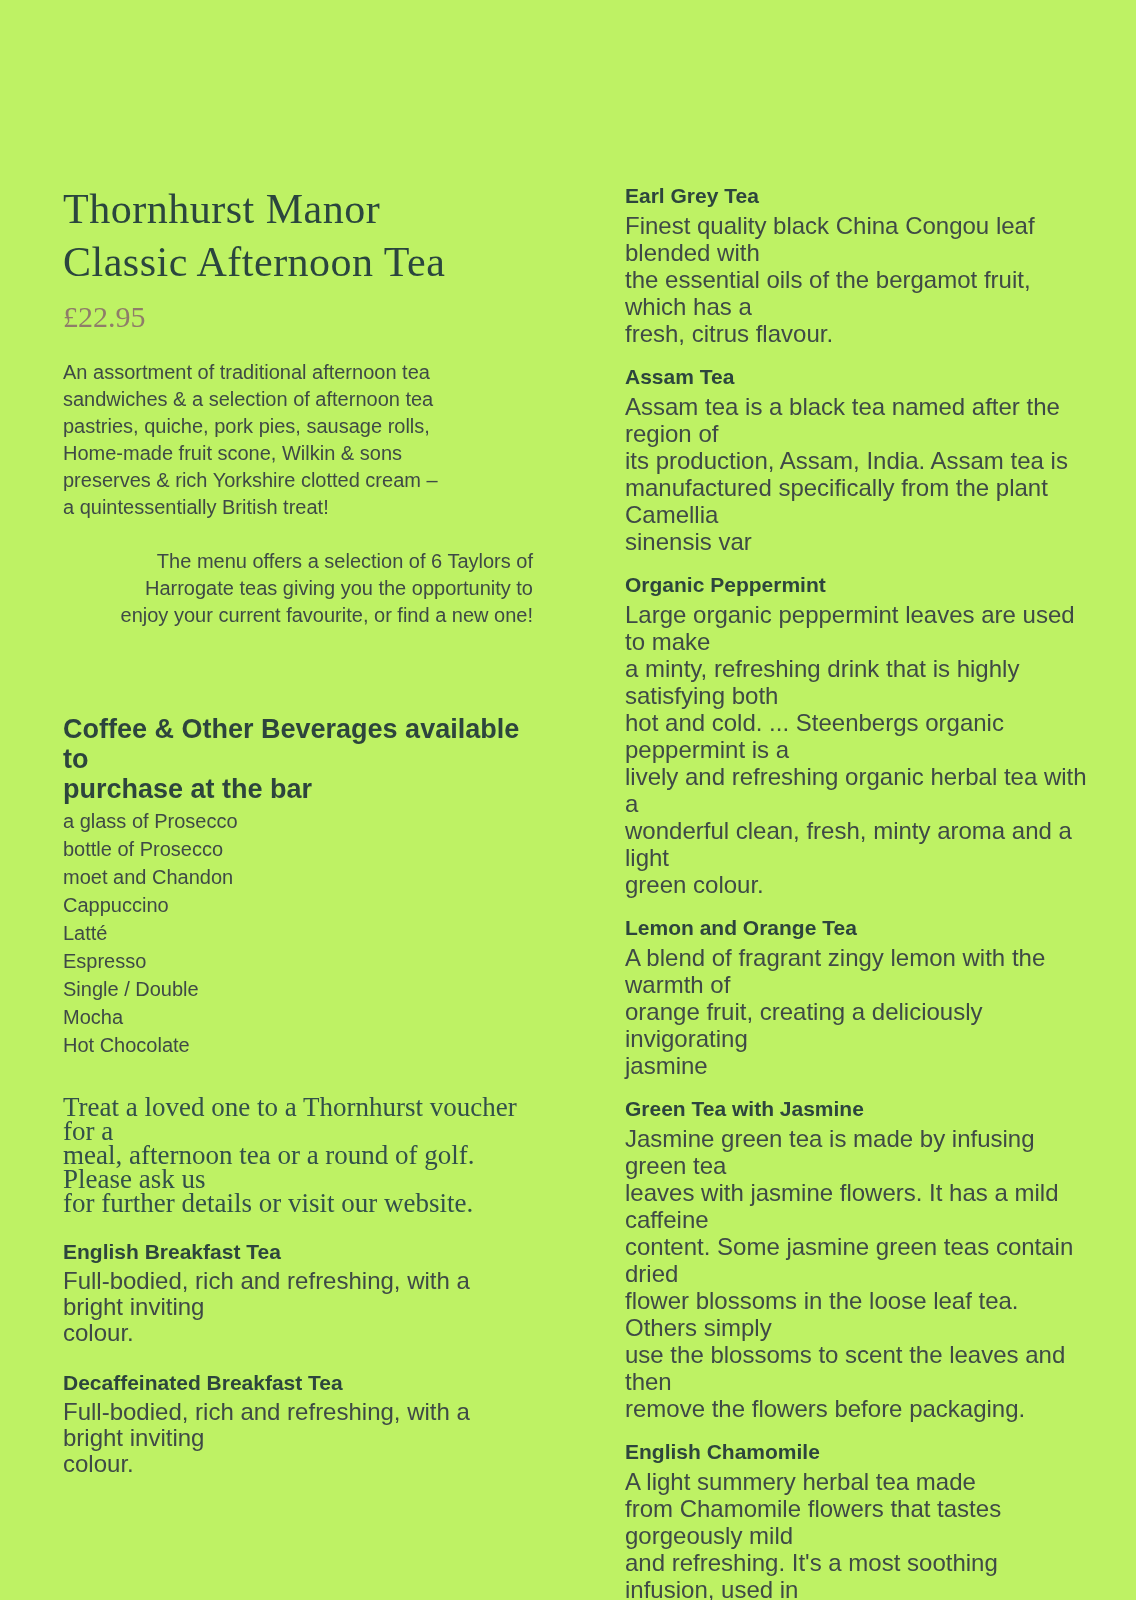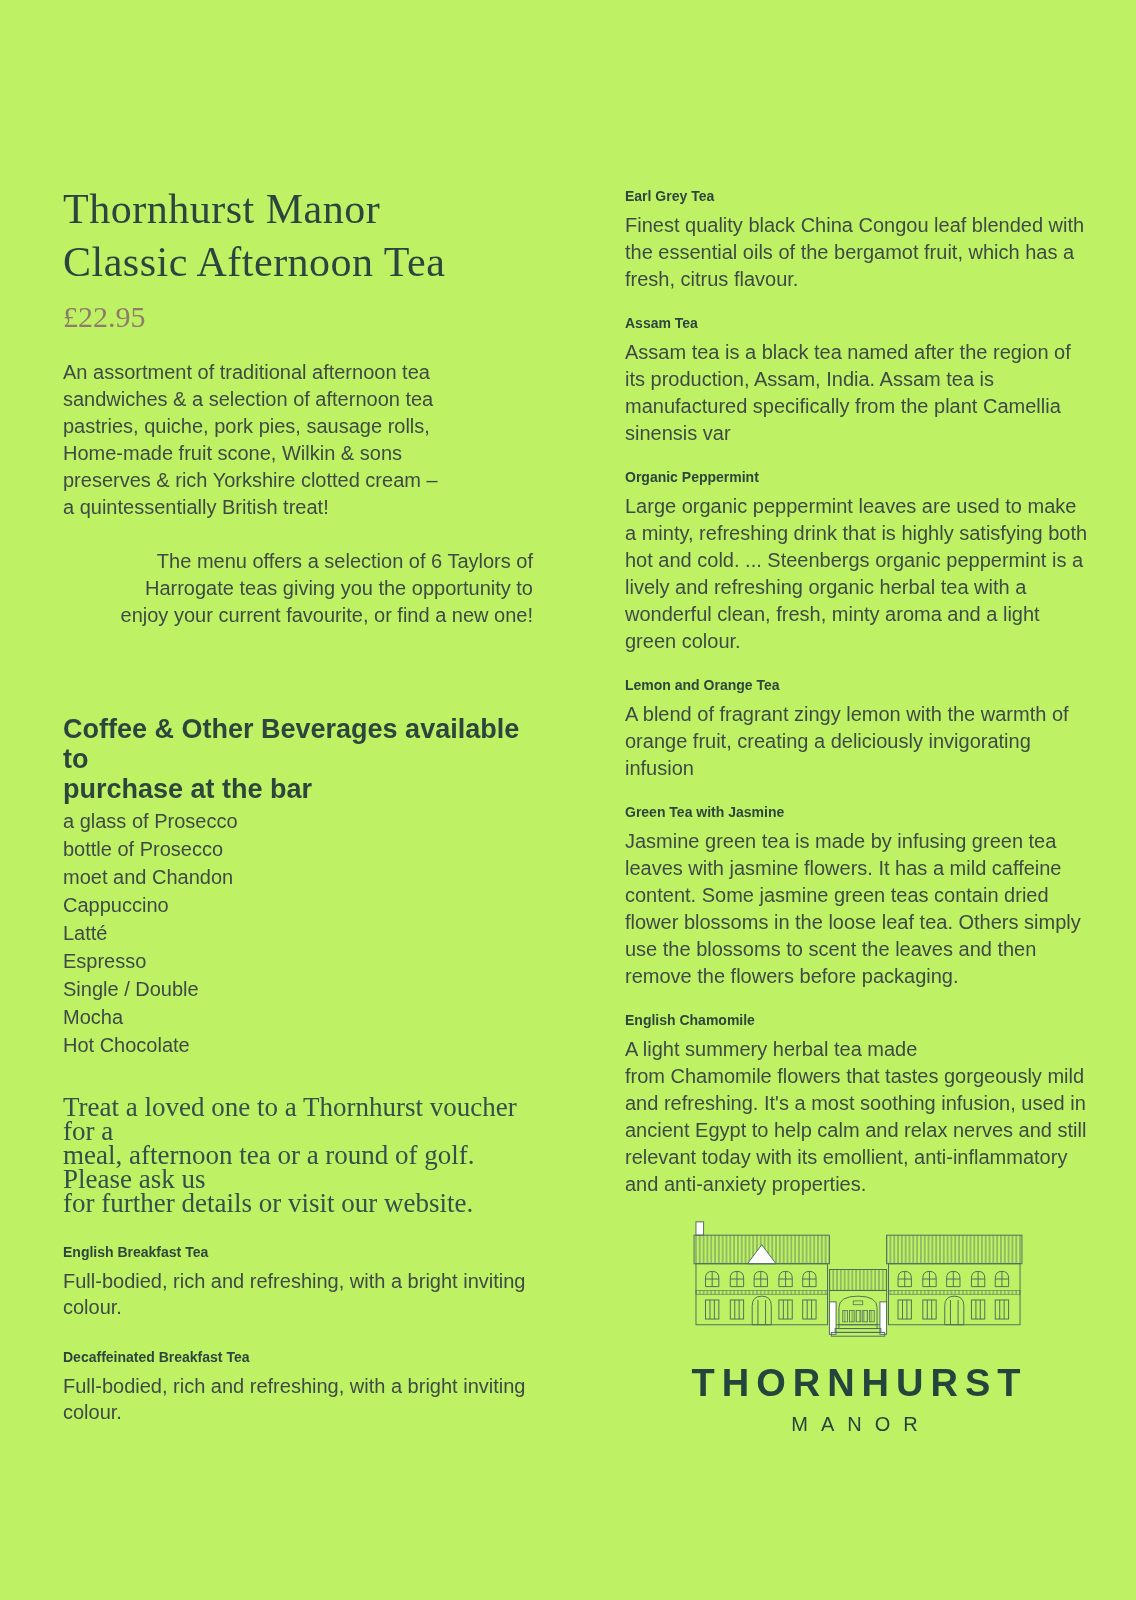--- a/index.html
+++ b/index.html
@@ -37,22 +37,22 @@
   .bev-list{margin-top:3px;}
   .bev-item{font-size:20px;line-height:28px;}
   .voucher{
     font-family:"Liberation Serif",serif;
     font-size:27px;line-height:24px;color:#33504a;
     margin-top:36px;white-space:pre-line;
   }
   .tea{margin-top:24px;}
   .col-right .tea{margin-top:17px;}
   .col-right .tea:first-child{margin-top:0;}
-  .tea-name{font-size:14px;font-weight:700;color:#2d453d;line-height:26px;}
-  .tea-desc{font-size:20px;line-height:26px;margin-top:3px;white-space:pre-line;}
+  .tea-name{font-size:21px;font-weight:700;color:#2d453d;line-height:26px;}
+  .tea-desc{font-size:24px;line-height:26px;margin-top:3px;white-space:pre-line;}
   .col-right .tea-desc{line-height:27px;}
 
   .logo{margin-top:20px;text-align:center;}
   .logo svg{display:inline-block;}
   .logo-name{
     font-size:38px;font-weight:700;letter-spacing:7px;
     color:#24453b;margin-top:18px;margin-left:4px;
   }
   .logo-sub{
     font-family:Liberation Sans, sans-serif;
@@ -132,21 +132,21 @@
 a minty, refreshing drink that is highly satisfying both
 hot and cold. ... Steenbergs organic peppermint is a
 lively and refreshing organic herbal tea with a
 wonderful clean, fresh, minty aroma and a light
 green colour.</div>
     </div>
     <div class="tea">
       <div class="tea-name">Lemon and Orange Tea</div>
       <div class="tea-desc">A blend of fragrant zingy lemon with the warmth of
 orange fruit, creating a deliciously invigorating
-infusion</div>
+jasmine</div>
     </div>
     <div class="tea">
       <div class="tea-name">Green Tea with Jasmine</div>
       <div class="tea-desc">Jasmine green tea is made by infusing green tea
 leaves with jasmine flowers. It has a mild caffeine
 content. Some jasmine green teas contain dried
 flower blossoms in the loose leaf tea. Others simply
 use the blossoms to scent the leaves and then
 remove the flowers before packaging.</div>
     </div>

